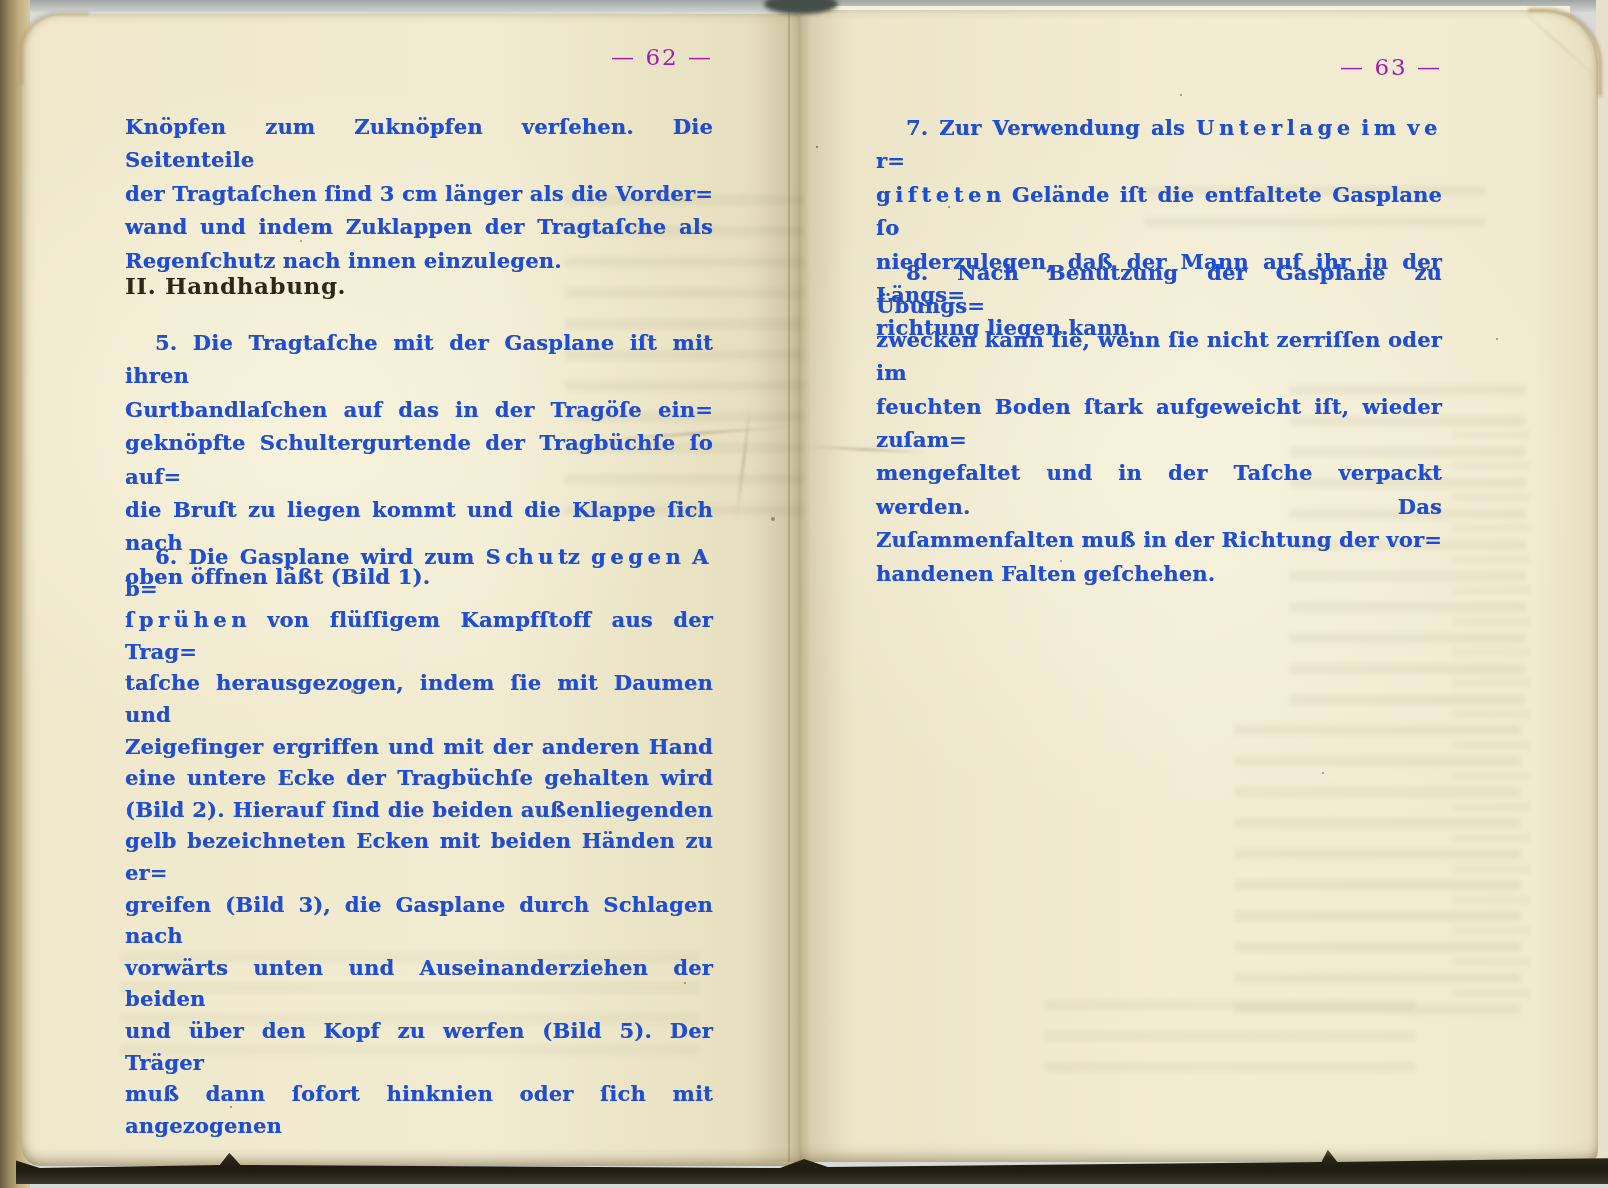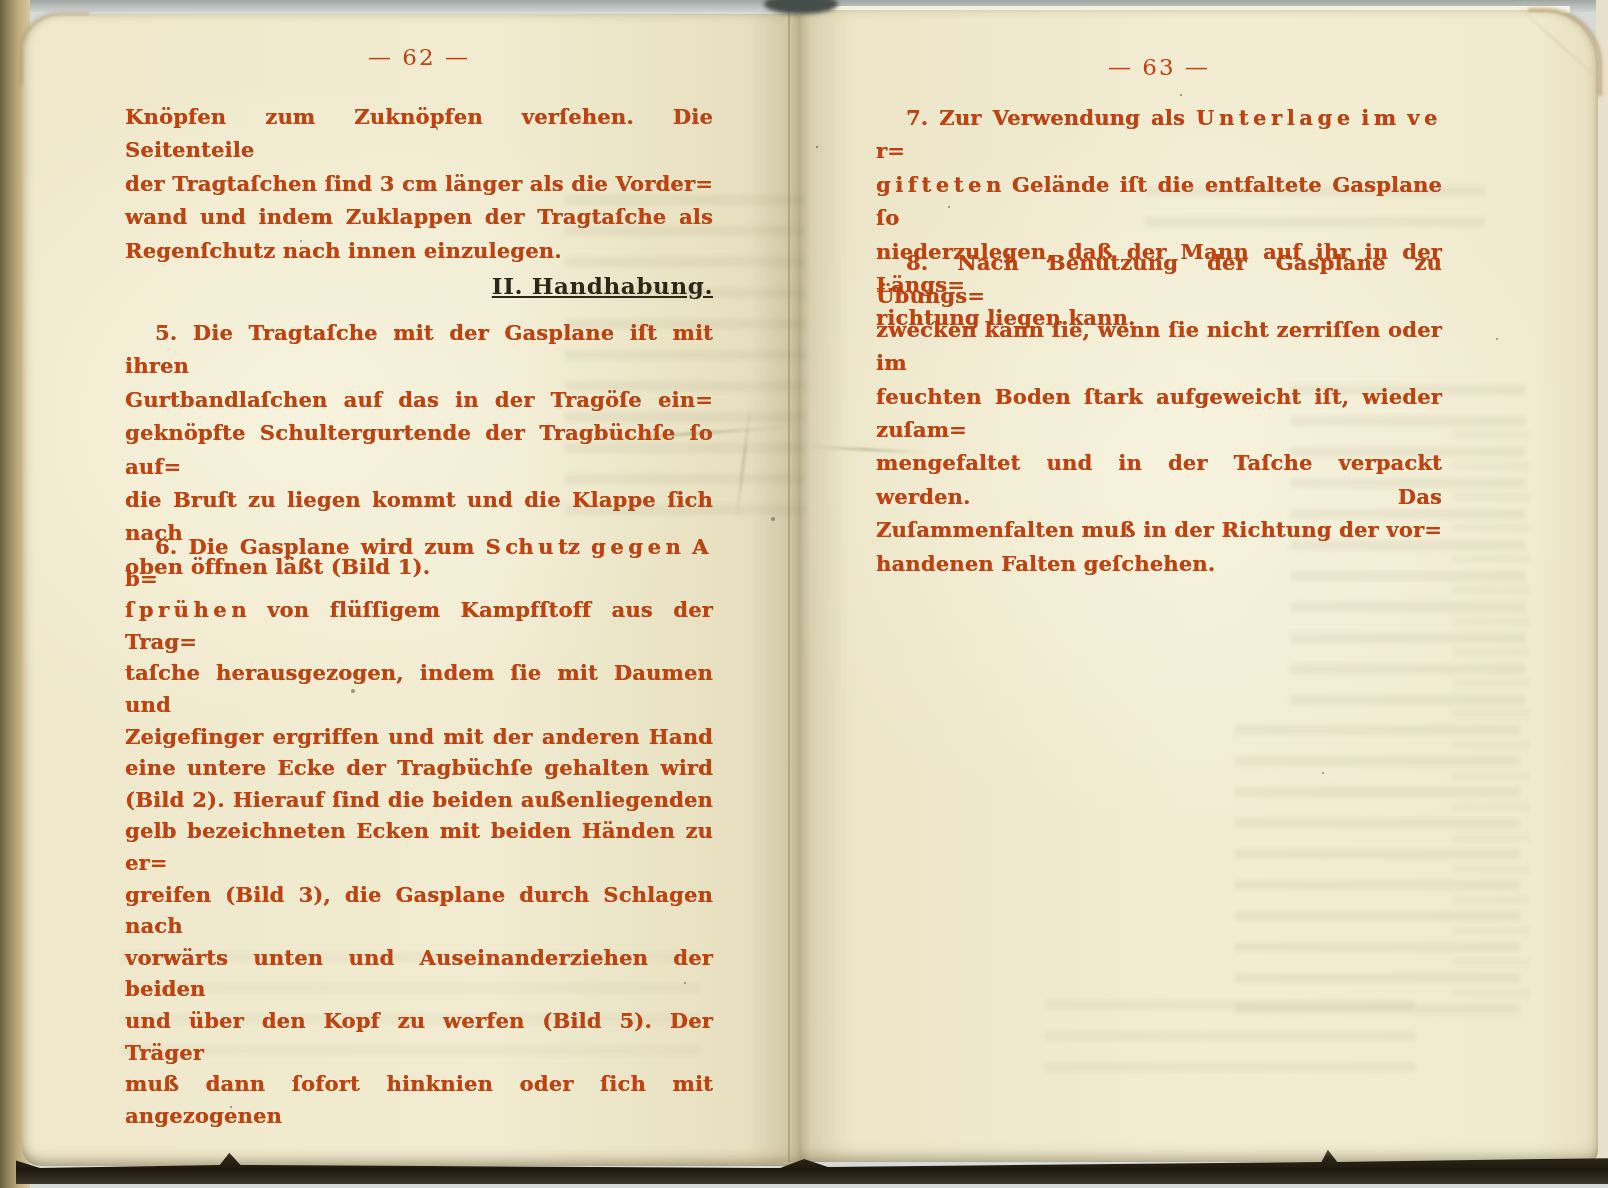--- a/index.html
+++ b/index.html
@@ -73,28 +73,28 @@
   .bottom-band{position:absolute;left:16px;top:1146px;width:1592px;height:38px;
     background:linear-gradient(180deg,#6b6248 0%,#2a2517 32%,#1d190f 62%,#3c372a 100%);
     clip-path:polygon(0% 38%,1.5% 58%,12.8% 50%,13.4% 18%,14.1% 50%,48% 58%,49.5% 34%,51% 55%,82% 42%,82.4% 10%,83% 42%,100% 32%,100% 100%,0% 100%);}
   
   .speck{position:absolute;left:0;top:0;width:2px;height:2px;border-radius:50%;opacity:.65;
     box-shadow:436px 128px 0 0 #4a4233, 816px 146px 0 0 #3d372c, 948px 206px 0 0 #57503c,
       772px 518px 0 1px #6b644c, 1496px 338px 0 0 #5a5340, 1322px 772px 0 0 #665e46,
       230px 1106px 0 0 #4a4233, 684px 982px 0 0 #5a5340, 1180px 94px 0 0 #57503c,
       352px 690px 0 1px #6b644c, 1060px 560px 0 0 #665e46, 300px 240px 0 0 #6b644c;}
   
-  .pagenum{position:absolute;text-align:center;font:400 23px "DejaVu Serif",serif;
-    color:#c2410c;letter-spacing:2px;}
+  .pagenum{position:absolute;text-align:right;font:400 23px "DejaVu Serif",serif;
+    color:#a21caf;letter-spacing:2px;}
   .pn-left{left:125px;width:588px;top:44px;}
   .pn-right{left:876px;width:566px;top:54px;}
-  .heading{position:absolute;left:125px;width:588px;top:272px;text-align:right;
-    font:700 23px "DejaVu Serif",serif;color:#2e2718;letter-spacing:.6px;text-decoration:underline;}
-  .para{position:absolute;font:700 21px/33.4px "DejaVu Serif",serif;color:#c2410c;
-    letter-spacing:.2px;text-shadow:0.3px 0.3px 0.5px rgba(46,39,24,.55);}
+  .heading{position:absolute;left:125px;width:588px;top:272px;text-align:left;
+    font:700 23px "DejaVu Serif",serif;color:#2e2718;letter-spacing:.6px;}
+  .para{position:absolute;font:700 21px/33.4px "DejaVu Serif",serif;color:#1d4ed8;
+    letter-spacing:.2px;text-shadow:0.3px 0.3px 0.5px rgba(46,39,24,.55);margin-top:10px;}
   .para .line{text-align:justify;text-align-last:justify;}
   .para .line-last{text-align-last:left;}
   .indent .line:first-child{text-indent:30px;}
   .p-intro{left:125px;width:588px;top:100px;}
   .p-item5{left:125px;width:588px;top:316px;}
   .p-item6{left:125px;width:588px;top:531px;line-height:31.6px;}
   .p-item7{left:876px;width:566px;top:101px;}
   .p-item8{left:876px;width:566px;top:246px;}
 </style>
 </head>

